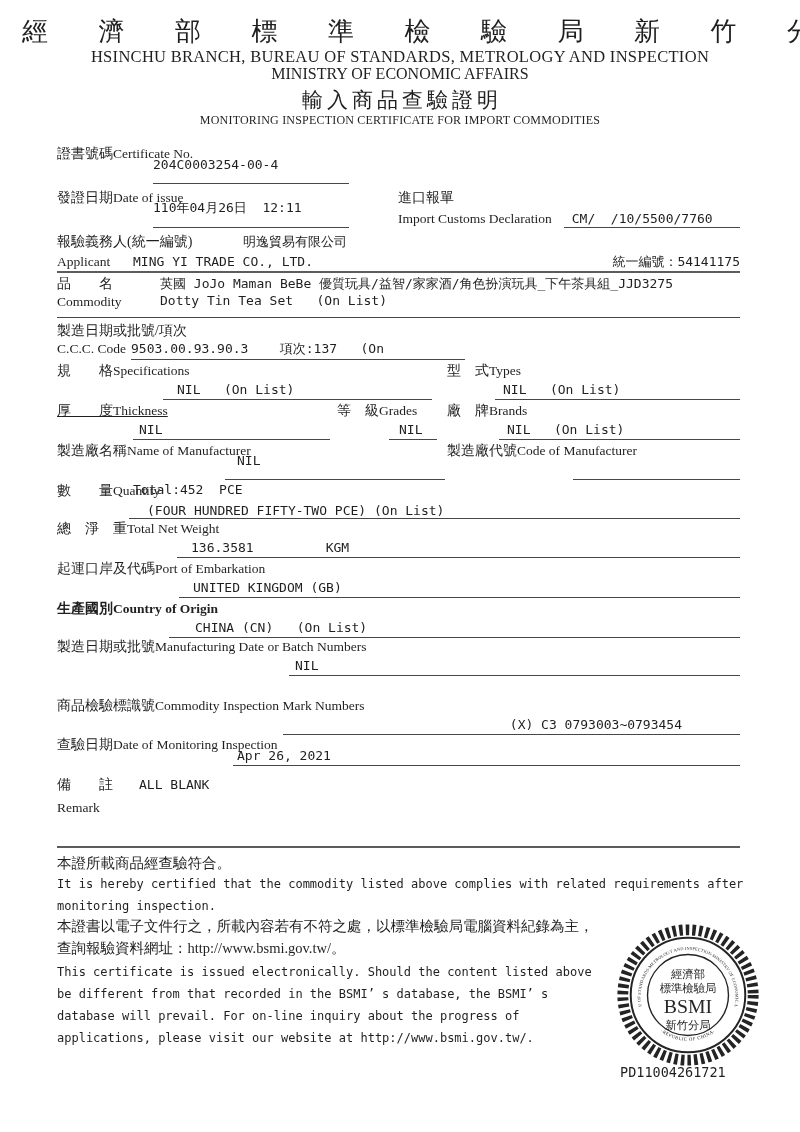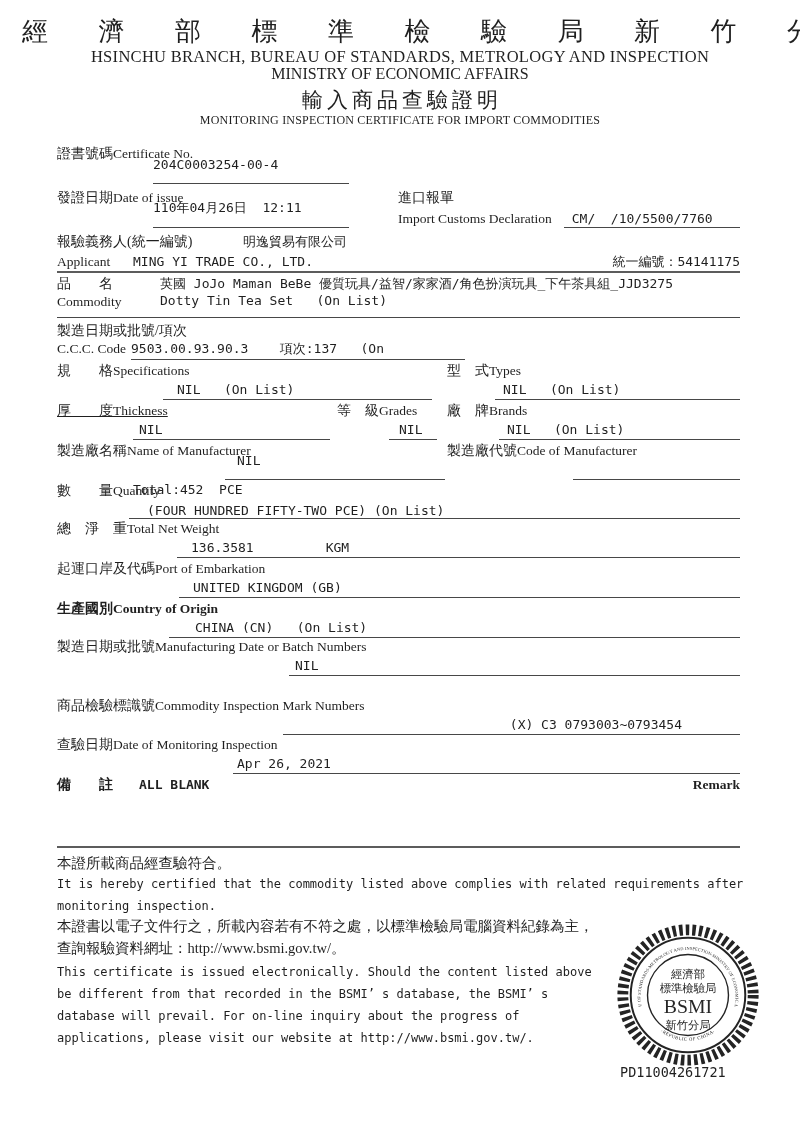--- a/index.html
+++ b/index.html
@@ -234,31 +234,31 @@
   <div class="row" style="top:697px;height:38px;">
     <div class="lblblock" style="width:214px;">
       <span class="lz">商品檢驗標識號</span>
       <span class="le">Commodity Inspection Mark Numbers</span>
     </div>
     <div class="vwrap u" style="flex:1;margin-left:12px;">
       <span class="val" style="margin-left:auto;margin-right:58px;">(X) C3 0793003~0793454</span>
     </div>
   </div>
 
-  <div class="row" style="top:736px;height:38px;">
+  <div class="row" style="top:736px;height:30px;">
     <div class="lblblock" style="width:176px;">
       <span class="lz">查驗日期</span>
       <span class="le">Date of Monitoring Inspection</span>
     </div>
     <div class="vwrap u" style="flex:1;">
       <span class="val" style="padding-left:4px;">Apr 26, 2021</span>
     </div>
   </div>
 
-  <div class="row stack" style="top:776px;height:40px;flex-direction:row;font-weight:bold;">
+  <div class="row stack" style="top:776px;height:40px;flex-direction:column;">
     <div class="line">
       <span class="lz" style="width:82px;">備　　註</span>
       <span class="val">ALL BLANK</span>
     </div>
     <span class="le">Remark</span>
   </div>
 
   <div class="abs divider" style="top:846px;"></div>
 
   <div class="abs stmt-zh" style="top:852px;left:57px;width:683px;">本證所載商品經查驗符合。</div>

